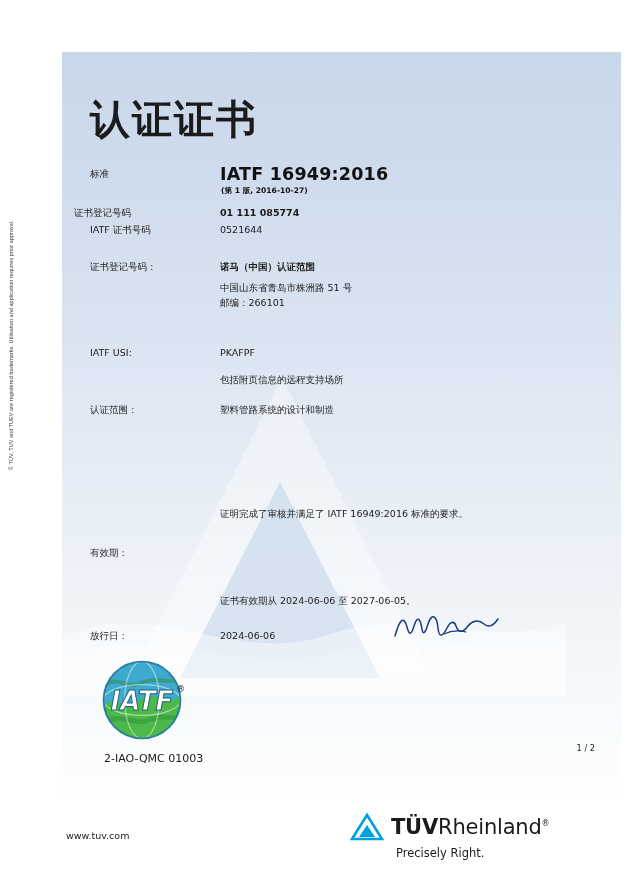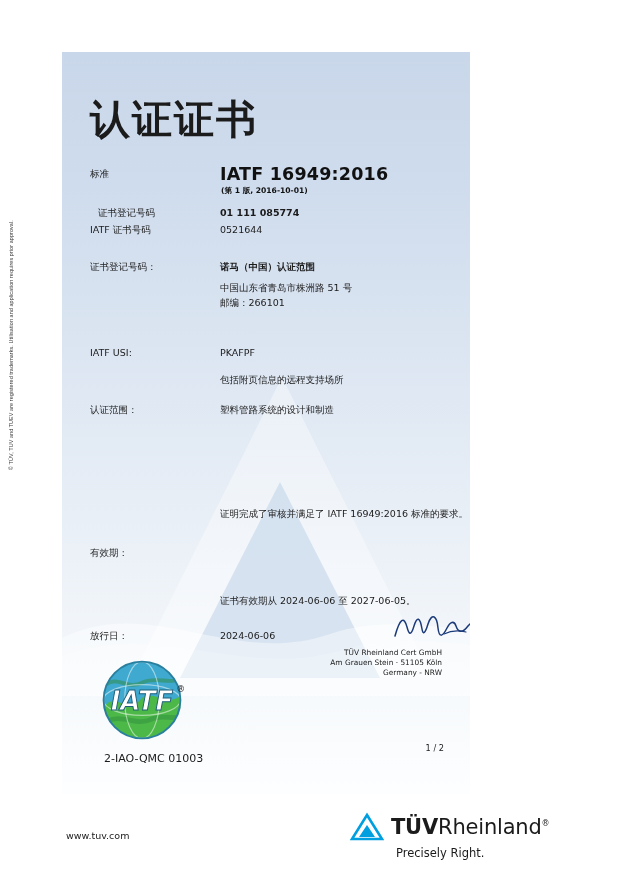--- a/index.html
+++ b/index.html
@@ -29,21 +29,21 @@
     transform: rotate(-90deg);
     transform-origin: 0 0;
     white-space: nowrap;
   }
 
   
   .cert {
     position: absolute;
     left: 62px;
     top: 52px;
-    width: 408px;
+    width: 559px;
     height: 742px;
     background: linear-gradient(to bottom, #c9d7ea 0%, #cfdced 18%, #dfe8f3 46%, #edf2f8 70%, #f7fafc 88%, #fdfeff 100%);
     overflow: hidden;
   }
 
   
   .wm-triangle {
     position: absolute;
     left: 70px;
     top: 325px;
@@ -214,23 +214,23 @@
     <div class="wm-triangle-inner"></div>
     <svg class="wm-wave" viewBox="0 0 504 120" preserveAspectRatio="none">
       <path d="M0,62 C90,18 170,92 268,58 C350,30 430,74 504,46 L504,120 L0,120 Z" fill="#ffffff" opacity="0.75"></path>
       <path d="M0,80 C100,44 180,104 280,74 C364,48 440,88 504,64 L504,120 L0,120 Z" fill="#ffffff" opacity="0.55"></path>
     </svg>
 
     <div class="cert-title">认证证书</div>
 
     <div class="lbl" style="left:28px; top:116px;">标准</div>
     <div class="std-name">IATF 16949:2016</div>
-    <div class="std-sub">(第 1 版, 2016-10-01)</div>
-
-    <div class="lbl" style="left:36px; top:155px;text-align:right;">证书登记号码</div>
+    <div class="std-sub">(第 1 版, 2016-10-27)</div>
+
+    <div class="lbl" style="left:12px; top:155px;text-align:right;">证书登记号码</div>
     <div class="val val-bold" style="left:158px; top:155px;">01 111 085774</div>
 
     <div class="lbl" style="left:28px; top:172px;">IATF 证书号码</div>
     <div class="val" style="left:158px; top:172px;">0521644</div>
 
     <div class="lbl" style="left:28px; top:209px;">证书登记号码：</div>
     <div class="val val-bold" style="left:158px; top:209px;">诺马（中国）认证范围</div>
     <div class="val" style="left:158px; top:230px;">中国山东省青岛市株洲路 51 号</div>
     <div class="val" style="left:158px; top:245px;">邮编：266101</div>
 
@@ -249,25 +249,20 @@
     <div class="lbl" style="left:28px; top:578px;">放行日：</div>
     <div class="val" style="left:158px; top:578px;">2024-06-06</div>
 
     <svg class="sig" viewBox="0 0 110 34">
       <path d="M3,26 C8,8 12,6 15,17 C17,25 19,26 22,16 C25,6 28,7 30,19 C31,25 33,24 36,14
                C40,2 45,6 46,18 C47,27 50,28 55,18 C58,12 62,10 64,16 C66,22 70,24 76,16
                C80,11 86,9 92,14 C97,18 101,16 106,9" fill="none" stroke="#1b3a7a" stroke-width="1.5" stroke-linecap="round"></path>
       <path d="M52,24 C58,21 66,20 74,22" fill="none" stroke="#1b3a7a" stroke-width="1.1" stroke-linecap="round"></path>
     </svg>
 
-    <div class="sig-block">
-      <div>TÜV Rheinland Cert GmbH</div>
-      <div>Am Grauen Stein · 51105 Köln</div>
-      <div>Germany - NRW</div>
-    </div>
 
     <svg class="iatf-logo" viewBox="0 0 100 100">
       <defs>
         <clipPath id="globeclip">
             <circle cx="50" cy="50" r="40"></circle>
           </clipPath>
       </defs>
       <circle cx="50" cy="50" r="40" fill="#3fa9cf"></circle>
       <g clip-path="url(#globeclip)">
         <path d="M10,58 C22,40 34,66 48,50 C60,36 76,60 92,44 L92,90 L10,90 Z" fill="#4cb848"></path>

